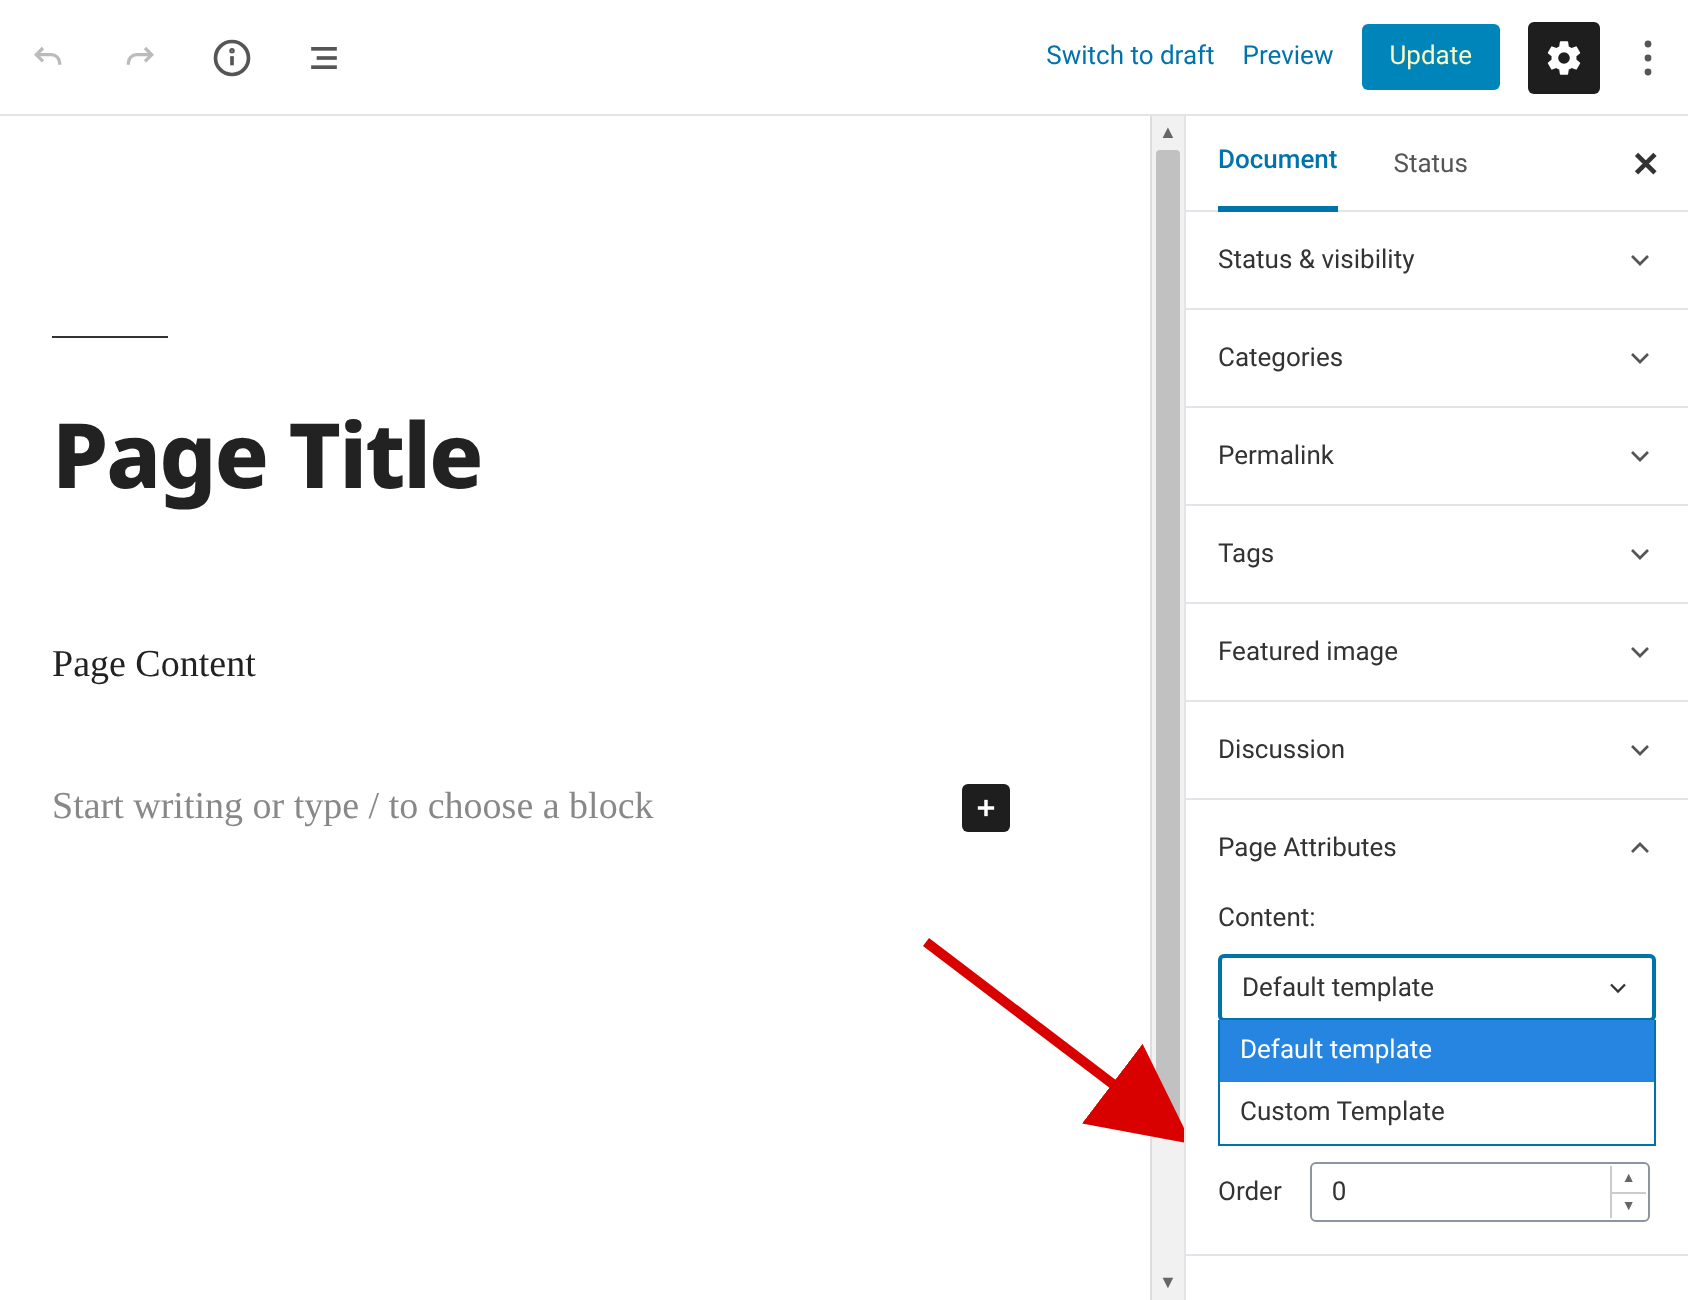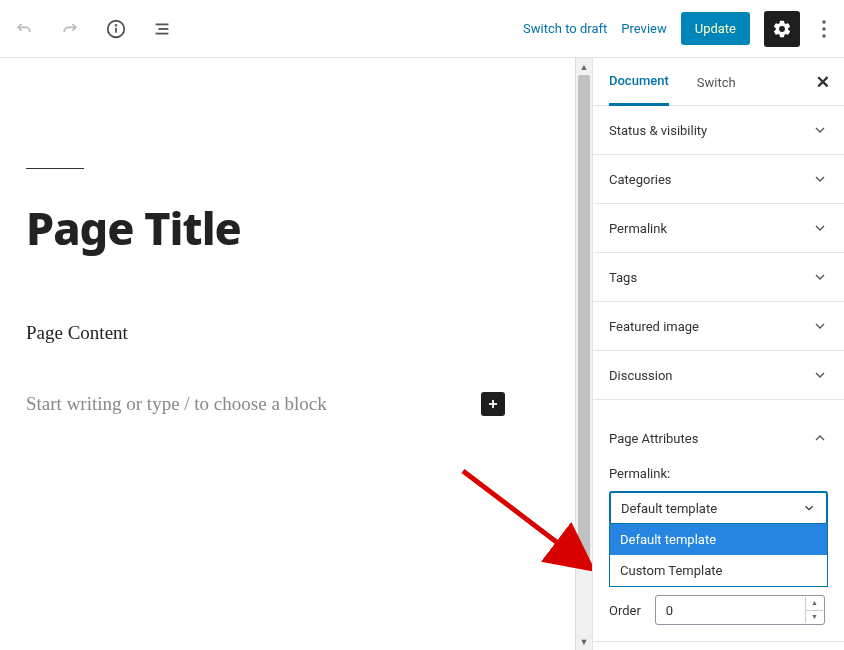--- a/index.html
+++ b/index.html
@@ -34,21 +34,21 @@
   .tabs { display: flex; align-items: flex-start; border-bottom: 1px solid #e2e4e7; height: 48px; padding: 0 16px; position: relative; }
   .tab { padding: 0 0 0 0; margin-right: 28px; cursor: pointer; height: 48px; display: flex; align-items: center; font-size: 13px; color: #555; }
   .tab.active { color: #0073aa; font-weight: 500; border-bottom: 3px solid #0073aa; margin-bottom: -1px; }
   .tab-close { position: absolute; right: 14px; top: 14px; cursor: pointer; font-size: 17px; color: #333; font-weight: bold; }
 
   .panel { border-bottom: 1px solid #e2e4e7; padding: 16px; display: flex; justify-content: space-between; align-items: center; cursor: pointer; }
   .panel-title { font-size: 13px; color: #333; }
   .chev { color: #555; }
 
   .panel-open { border-bottom: 1px solid #e2e4e7; padding: 16px; }
-  .panel-open .panel-head { display: flex; justify-content: space-between; align-items: center; cursor: pointer; margin-bottom: 20px; margin-top: 14px; }
+  .panel-open .panel-head { display: flex; justify-content: space-between; align-items: center; cursor: pointer; margin-bottom: 20px; }
 
   .field-label { font-size: 13px; color: #333; margin-bottom: 10px; display: block; }
   .select-wrap { position: relative; }
   .select-box { width: 100%; height: 34px; border: 2px solid #0073aa; border-radius: 3px; display: flex; align-items: center; justify-content: space-between; padding: 0 10px; font-size: 13px; color: #333; background: #fff; cursor: pointer; }
   .select-dropdown { position: absolute; top: 33px; left: 0; right: 0; border: 1px solid #0073aa; border-top: none; background: #fff; z-index: 10; }
   .select-option { padding: 8px 10px; font-size: 13px; cursor: pointer; }
   .select-option.selected { background: #2685e0; color: #fff; }
   .select-option:not(.selected) { color: #333; }
 
   .order-row { display: flex; align-items: center; gap: 14px; margin-top: 70px; }
@@ -140,21 +140,21 @@
           <polygon points="0,0 10,5 0,10" fill="#d90000"></polygon>
         </marker>
       </defs>
       <line x1="5" y1="5" x2="130" y2="100" stroke="#d90000" stroke-width="5" marker-end="url(#ahead)"></line>
     </svg>
   </div>
 
   <div class="sidebar">
     <div class="tabs">
       <div class="tab active">Document</div>
-      <div class="tab">Switch</div>
+      <div class="tab">Status</div>
       <span class="tab-close">✕</span>
     </div>
 
     <div class="panel">
       <span class="panel-title">Status &amp; visibility</span>
       <span class="chev">
           <svg width="16" height="16" viewBox="0 0 24 24" fill="none" stroke="currentColor" stroke-width="2">
             <polyline points="6 9 12 15 18 9"></polyline>
           </svg>
         </span>
@@ -203,21 +203,21 @@
     <div class="panel-open">
       <div class="panel-head">
         <span class="panel-title">Page Attributes</span>
         <span class="chev">
             <svg width="16" height="16" viewBox="0 0 24 24" fill="none" stroke="currentColor" stroke-width="2">
               <polyline points="6 15 12 9 18 15"></polyline>
             </svg>
           </span>
       </div>
 
-      <label class="field-label">Permalink:</label>
+      <label class="field-label">Content:</label>
       <div class="select-wrap">
         <div class="select-box">
           <span>Default template</span>
           <span>
               <svg width="14" height="14" viewBox="0 0 24 24" fill="none" stroke="currentColor" stroke-width="2">
                 <polyline points="6 9 12 15 18 9"></polyline>
               </svg>
             </span>
         </div>
         <div class="select-dropdown">

